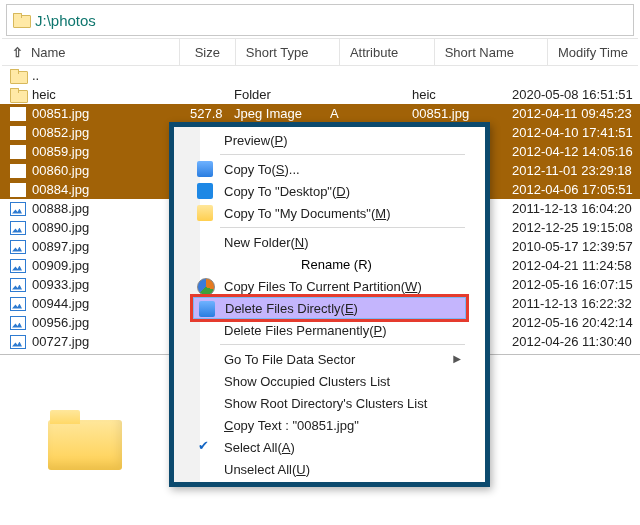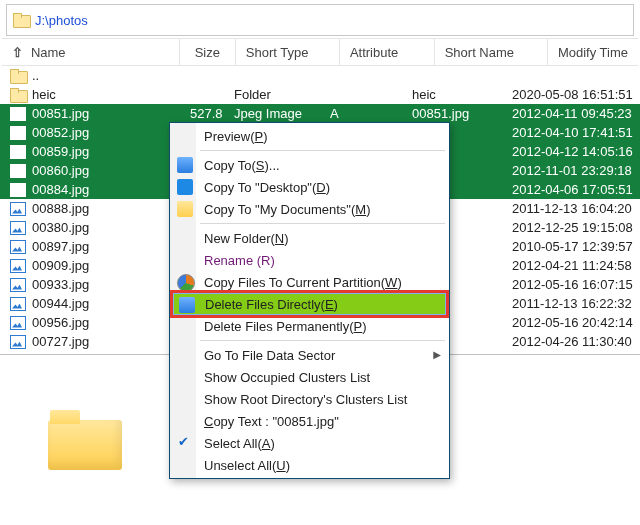--- a/index.html
+++ b/index.html
@@ -2,35 +2,35 @@
 <html><head>
 <meta charset="utf-8">
 <style>
   html,body{margin:0;padding:0;font-family:"Segoe UI",Tahoma,sans-serif;font-size:13px;color:#222;background:#fff;}
   .window{width:640px;height:525px;position:relative;overflow:hidden;}
   
   .address{height:30px;border:1px solid #c8c8c8;margin:4px 6px 2px 6px;display:flex;align-items:center;padding:0 6px;background:#fff;}
   .folder-icon{width:16px;height:14px;margin-right:6px;position:relative;}
   .folder-icon::before{content:"";position:absolute;left:0;top:2px;width:16px;height:11px;background:#ffe9a6;border:1px solid #d7b85b;border-radius:1px;}
   .folder-icon::after{content:"";position:absolute;left:0;top:0;width:7px;height:4px;background:#ffe9a6;border:1px solid #d7b85b;border-bottom:none;border-radius:1px 1px 0 0;}
-  .address span.path{color:#1d4ed8;font-size:13px;}
+  .address span.path{color:#0f766e;font-size:15px;}
   
   .headers{display:flex;align-items:stretch;height:26px;border-top:1px solid #e5e5e5;border-bottom:1px solid #e5e5e5;margin:0 2px;}
   .hcell{display:flex;align-items:center;padding:0 10px;border-right:1px solid #e5e5e5;color:#444;white-space:nowrap;}
   .up-arrow{font-weight:bold;margin-right:8px;color:#555;}
   .col-name{width:170px;}
   .col-size{width:38px;justify-content:center;}
   .col-type{width:90px;}
   .col-attr{width:80px;}
   .col-short{width:100px;}
   .col-modify{flex:1;border-right:none;}
   
   .list{position:relative;}
   .row{display:flex;align-items:center;height:19px;line-height:19px;padding-left:10px;}
-  .row.sel{background:#15803d;color:#fff;}
+  .row.sel{background:#a16207;color:#fff;}
   .row .icon{width:16px;height:16px;margin-right:6px;flex:0 0 16px;display:flex;align-items:center;justify-content:center;}
   .img-ico{width:14px;height:12px;background:#fff;border:1px solid #2e7bd1;position:relative;}
   .img-ico::after{content:"";position:absolute;left:1px;bottom:1px;width:10px;height:5px;background:#2e7bd1;clip-path:polygon(0 100%,35% 20%,55% 70%,75% 0,100% 100%);}
   .row.sel .img-ico{border-color:#fff;}
   .row.sel .img-ico::after{background:#fff;}
   .c-name{width:158px;overflow:hidden;white-space:nowrap;}
   .c-size{width:44px;overflow:hidden;white-space:nowrap;}
   .c-type{width:96px;overflow:hidden;white-space:nowrap;}
   .c-attr{width:82px;overflow:hidden;white-space:nowrap;}
   .c-short{width:100px;overflow:hidden;white-space:nowrap;}
@@ -39,28 +39,28 @@
   .preview{position:absolute;left:0;right:0;bottom:0;height:170px;border-top:1px solid #bfbfbf;background:#fff;display:flex;}
   .pv-left{width:170px;display:flex;align-items:center;justify-content:center;}
   .big-folder{width:74px;height:60px;position:relative;}
   .big-folder::before{content:"";position:absolute;left:0;top:10px;width:74px;height:50px;border-radius:3px;
     background:linear-gradient(#ffe79b,#ffcf4f);box-shadow:inset -3px -6px 10px rgba(0,0,0,.08);}
   .big-folder::after{content:"";position:absolute;left:2px;top:0;width:30px;height:14px;border-radius:2px 2px 0 0;
     background:linear-gradient(#ffe79b,#ffd867);}
   .pv-right{flex:1;padding:20px 10px;}
   .pv-right .label{color:#444;}
   
-  .menu{position:absolute;left:169px;top:122px;width:275px;background:#fff;border:1px solid #0c4a6e;
-    box-shadow:2px 3px 8px rgba(0,0,0,.3);padding:2px 2px;}
+  .menu{position:absolute;left:169px;top:122px;width:275px;background:#fff;border:5px solid #0c4a6e;
+    box-shadow:2px 3px 8px rgba(0,0,0,.3);padding:2px 18px;}
   .menu .iconcol{position:absolute;left:0;top:0;bottom:0;width:26px;background:#f2f2f2;}
   .mi{position:relative;height:22px;display:flex;align-items:center;padding-left:32px;padding-right:18px;white-space:nowrap;}
-  .mi.disabled{color:#701a75;}
+  .mi.disabled{color:#000000;justify-content:center;}
   .mi .arrow{position:absolute;right:6px;top:5px;font-size:10px;color:#555;}
   .mi .mico{position:absolute;left:5px;top:3px;width:16px;height:16px;}
-  .mi.hl{background:#84cc16;border:1px solid #7ab6f5;height:20px;margin:0 1px;padding-left:31px;}
+  .mi.hl{background:#c4b5fd;border:1px solid #7ab6f5;height:20px;margin:0 1px;padding-left:31px;}
   .mi.hl::before{content:"";position:absolute;left:-4px;top:-4px;right:-4px;bottom:-4px;border:3px solid #e53b2e;pointer-events:none;}
   .sep{height:1px;margin:3px 2px 3px 28px;background:#d8d8d8;}
   u{text-decoration:underline;}
   .ico-copy{background:linear-gradient(#6fb2ff,#2a7de0);border-radius:2px;}
   .ico-desk{background:#1e88e5;border-radius:2px;}
   .ico-docs{background:linear-gradient(#ffe79b,#ffcf4f);border-radius:2px;}
   .ico-part{width:14px;height:14px;border:1px solid #888;border-radius:50%;
     background:conic-gradient(#e67a1f 0 110deg,#3da03d 110deg 230deg,#3a7bdc 230deg 360deg);} 
   .ico-del{background:linear-gradient(#6fb2ff,#2a7de0);border-radius:2px;}
   .ico-check{}
@@ -183,21 +183,21 @@
         <span class="c-size"></span>
         <span class="c-type"></span>
         <span class="c-attr"></span>
         <span class="c-short"></span>
         <span class="c-modify">2011-12-13 16:04:20</span>
       </div>
       <div class="row">
         <span class="icon">
           <span class="img-ico"></span>
         </span>
-        <span class="c-name">00380.jpg</span>
+        <span class="c-name">00890.jpg</span>
         <span class="c-size"></span>
         <span class="c-type"></span>
         <span class="c-attr"></span>
         <span class="c-short"></span>
         <span class="c-modify">2012-12-25 19:15:08</span>
       </div>
       <div class="row">
         <span class="icon">
           <span class="img-ico"></span>
         </span>

